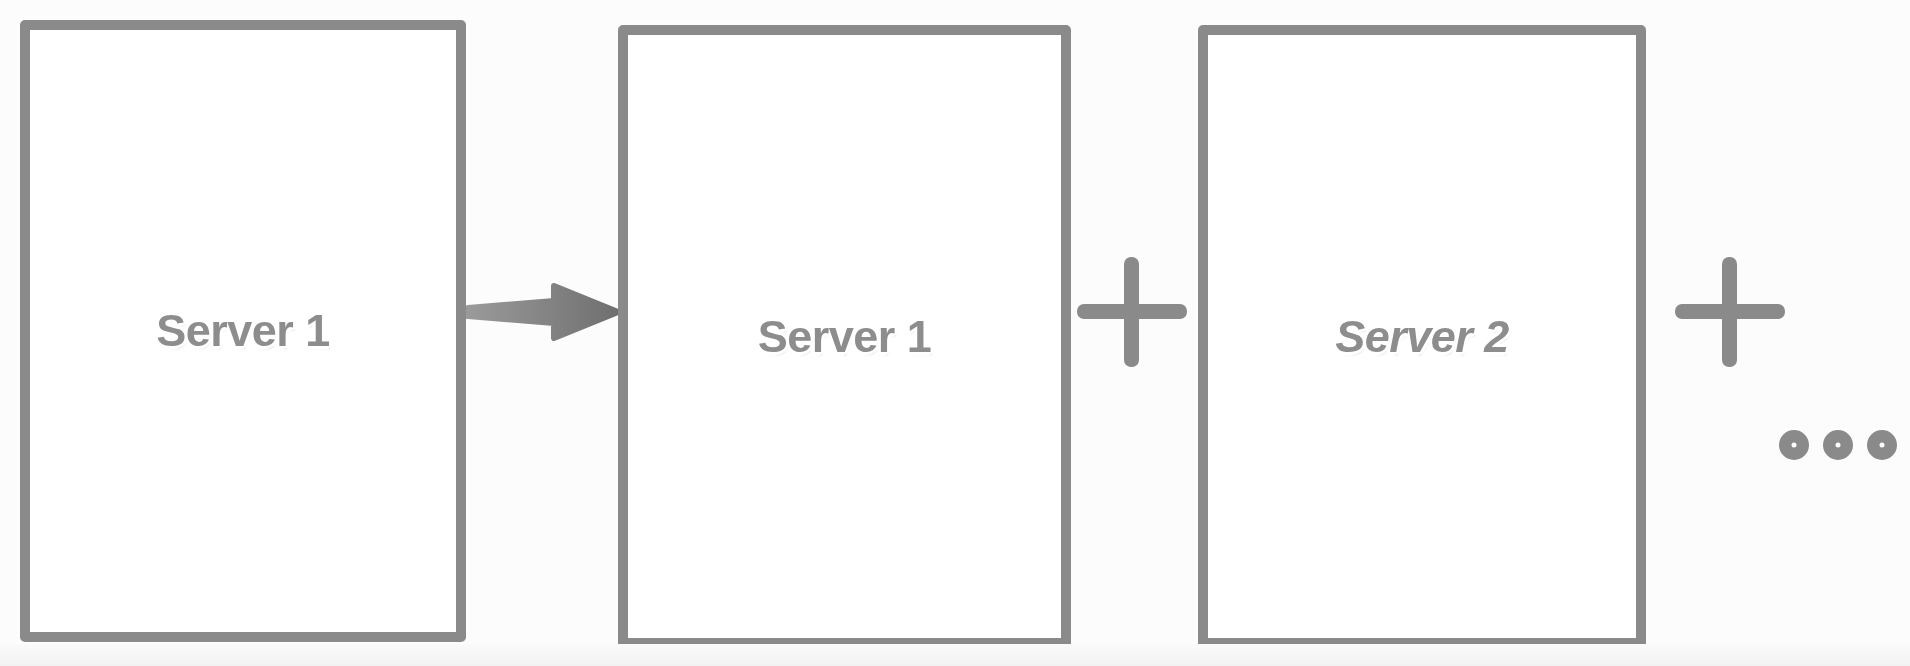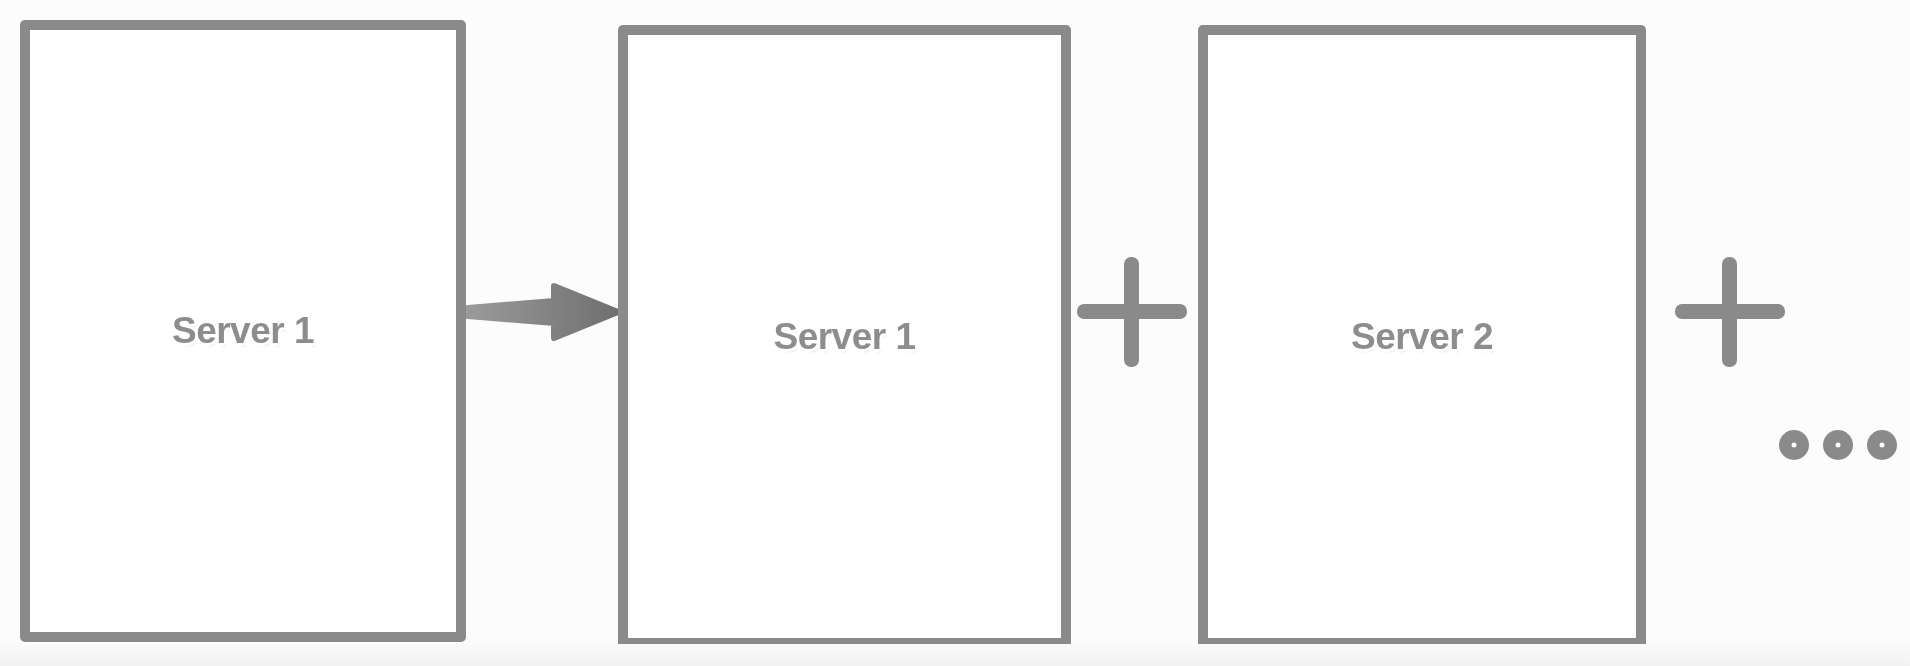--- a/index.html
+++ b/index.html
@@ -38,38 +38,38 @@
     box-sizing: border-box;
     background: #ffffff;
     border: 10px solid #8a8a8a;
     border-radius: 5px;
     display: flex;
     align-items: center;
     justify-content: center;
   }
 
   .server-label {
-    font-size: 37px;
+    font-size: 45px;
     font-weight: bold;
     color: #8d8d8d;
     letter-spacing: -0.5px;
     white-space: nowrap;
     
     text-shadow:
       -2px -2px 0 #ffffff,  2px -2px 0 #ffffff,
       -2px  2px 0 #ffffff,  2px  2px 0 #ffffff,
       -3px  0   0 #ffffff,  3px  0   0 #ffffff,
        0   -3px 0 #ffffff,  0    3px 0 #ffffff,
       -2px  4px 1px rgba(255,255,255,0.95),
        1px  3px 2px rgba(170,170,170,0.55);
   }
 
   #box-1 { left: 20px;   top: 20px; width: 446px; height: 622px; }
   #box-2 { left: 618px;  top: 25px; width: 453px; height: 623px; }
-  #box-3 { left: 1198px; top: 25px; width: 448px; height: 623px; }
+  #box-3 { left: 1198px; top: 25px; width: 448px; height: 623px; font-style: italic; }
 
   
   .arrow-connector {
     position: absolute;
     left: 466px;
     top: 272px;
     width: 156px;
     height: 80px;
   }
 

